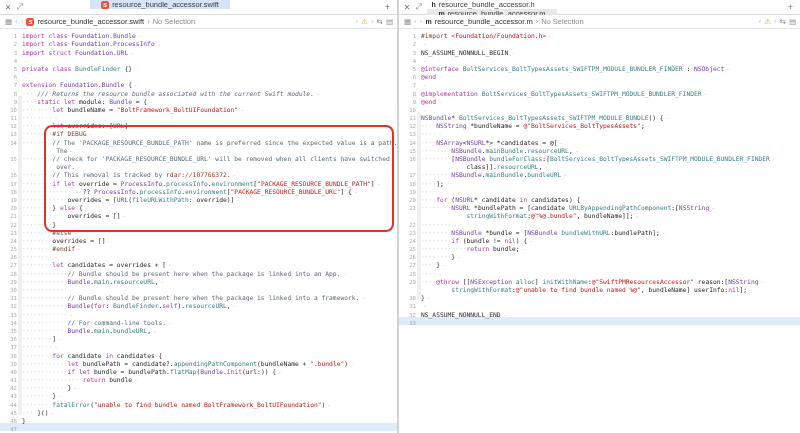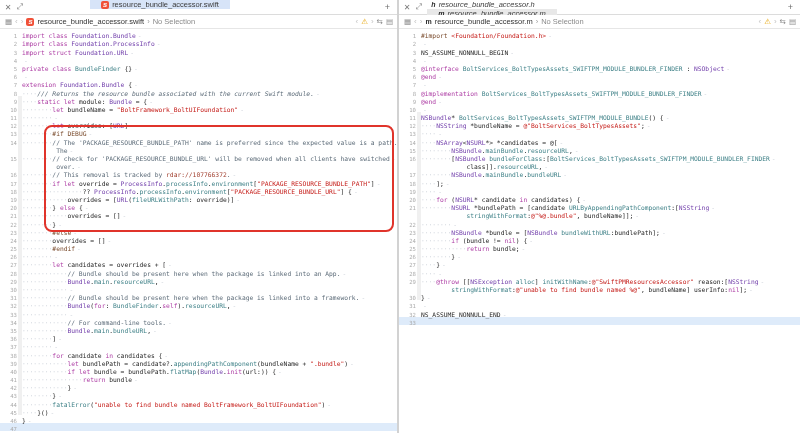--- a/index.html
+++ b/index.html
@@ -8,21 +8,21 @@
   #pane-left{left:0;width:397px;}
   #pane-right{left:399px;width:401px;border-right:1px solid #E2E2E2;}
   .divider{position:absolute;left:397px;top:0;width:2px;height:433px;background:#D2D2D2;}
   .tabbar{height:14px;border-bottom:1px solid #DCDCDC;display:flex;align-items:stretch;position:relative;background:#FFF;}
   .winbtns{display:flex;align-items:center;gap:2px;padding:0 3px;}
   .winbtn{color:#7A7A7A;font-size:8px;width:10px;text-align:center;cursor:default;}
   .tab{display:flex;align-items:center;justify-content:center;gap:3px;font-size:7.5px;color:#3C3C3C;padding:0 6px;white-space:nowrap;overflow:hidden;}
   .tab.sel-focused{background:#D7E4F8;}
   .tab.sel-unfocused{background:#E8E8E8;}
   #pane-left .tab{margin-left:62px;width:128px;}
-  #pane-right .tab{width:100px;font-style:italic;}
+  #pane-right .tab{width:100px;}
   #pane-right .tab + .tab{width:118px;}
   .plus{position:absolute;right:7px;top:0;height:14px;display:flex;align-items:center;color:#6E6E6E;font-size:9px;}
   .jumpbar{height:13px;border-bottom:1px solid #E6E6E6;display:flex;align-items:center;font-size:7.5px;color:#4A4A4A;gap:3px;padding:0 5px;position:relative;background:#FFF;}
   .jb-icon{color:#8C8C8C;font-size:7.5px;}
   .jb-chev{color:#C3C3C3;font-size:8px;}
   .crumb-sep{color:#9A9A9A;}
   .crumb-file{color:#333;}
   .crumb-sel{color:#8A8A8A;}
   .jb-right{position:absolute;right:4px;top:0;height:13px;display:flex;gap:3px;align-items:center;}
   .warn{color:#E8AC1C;font-size:7.5px;}

